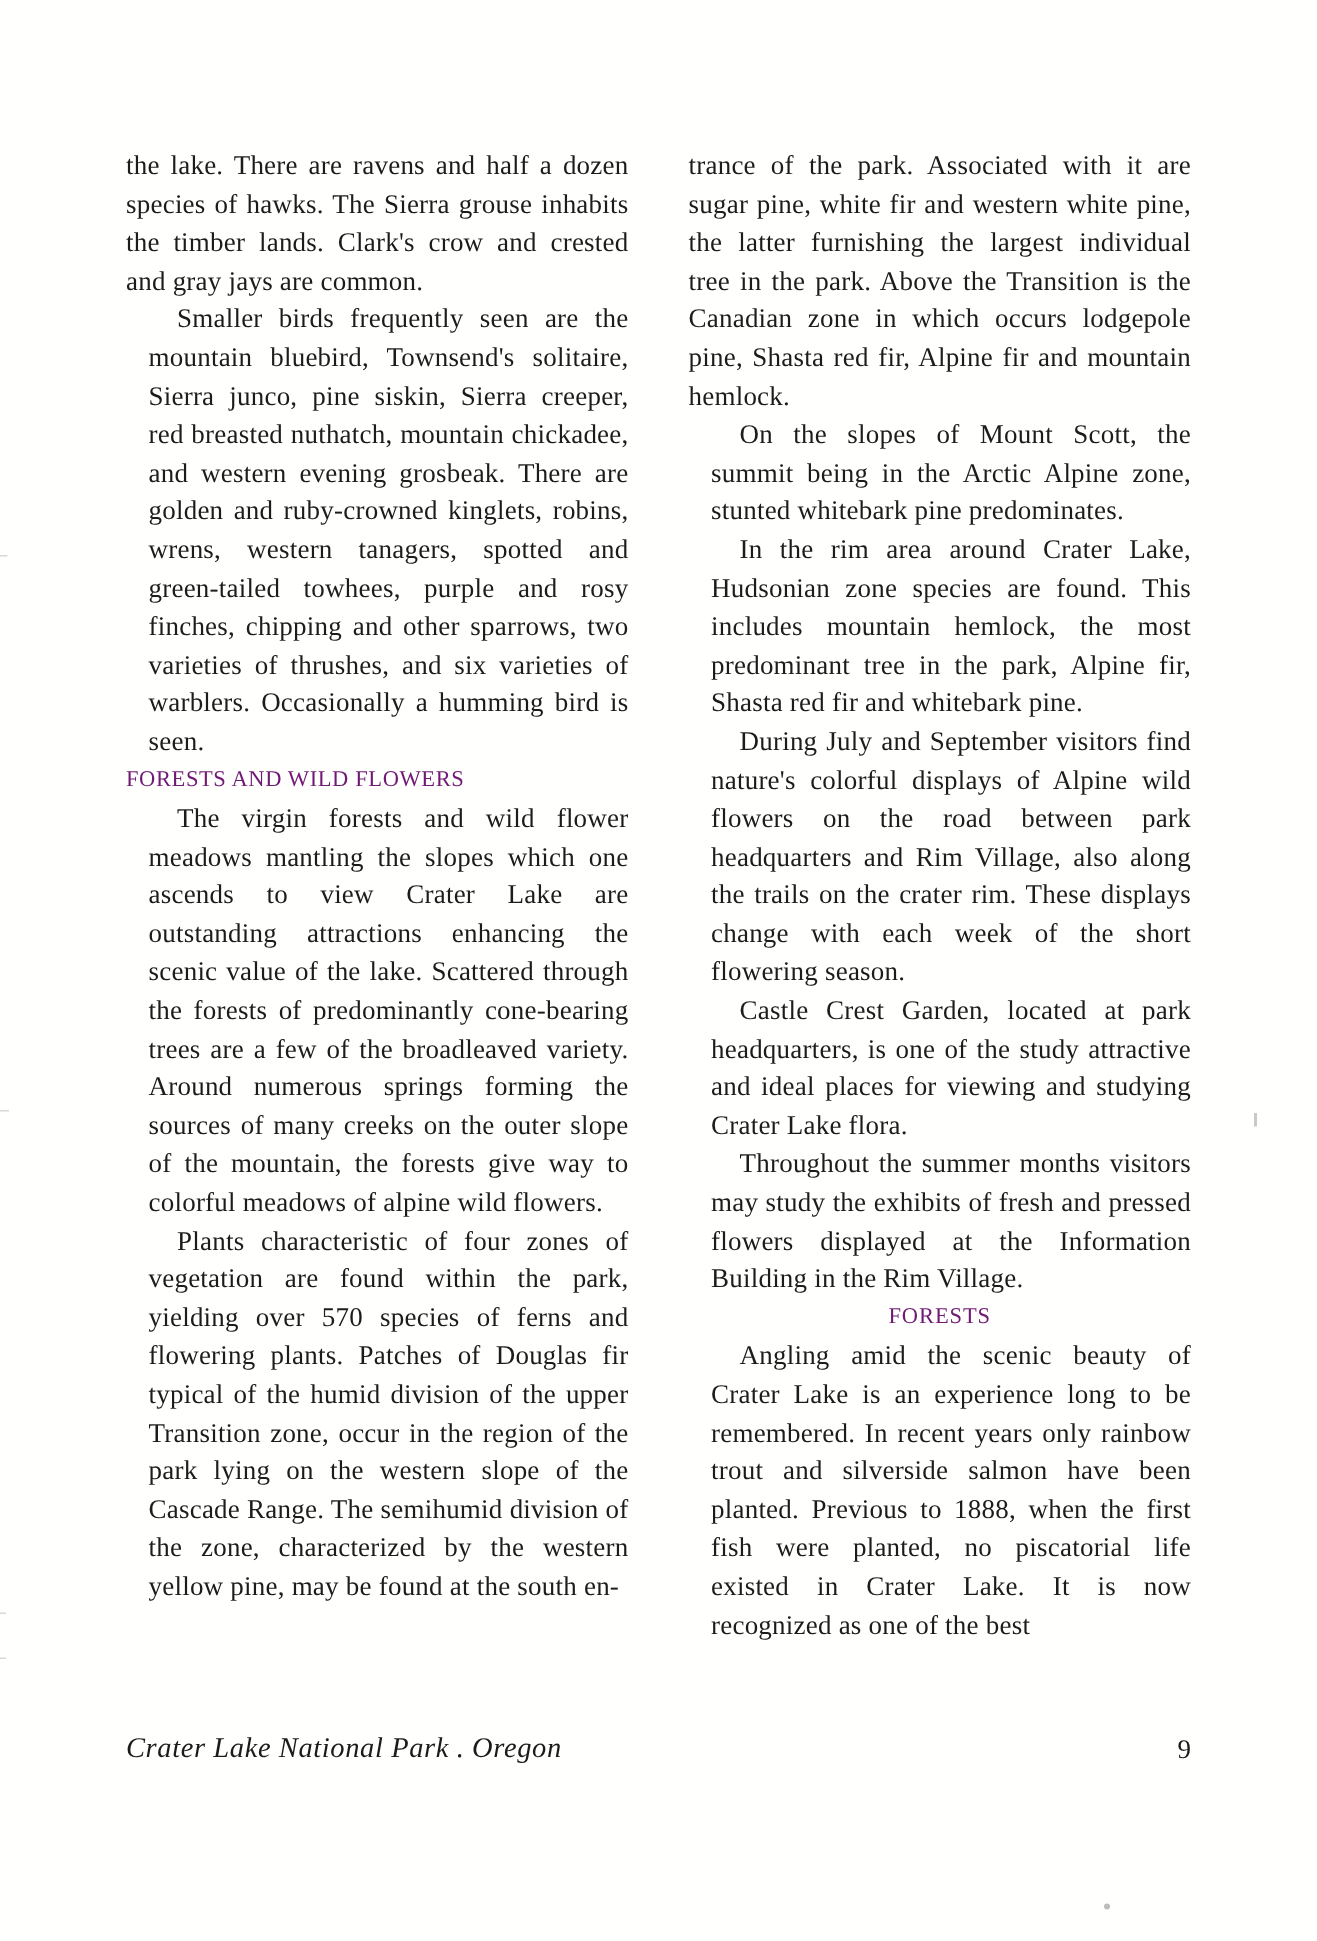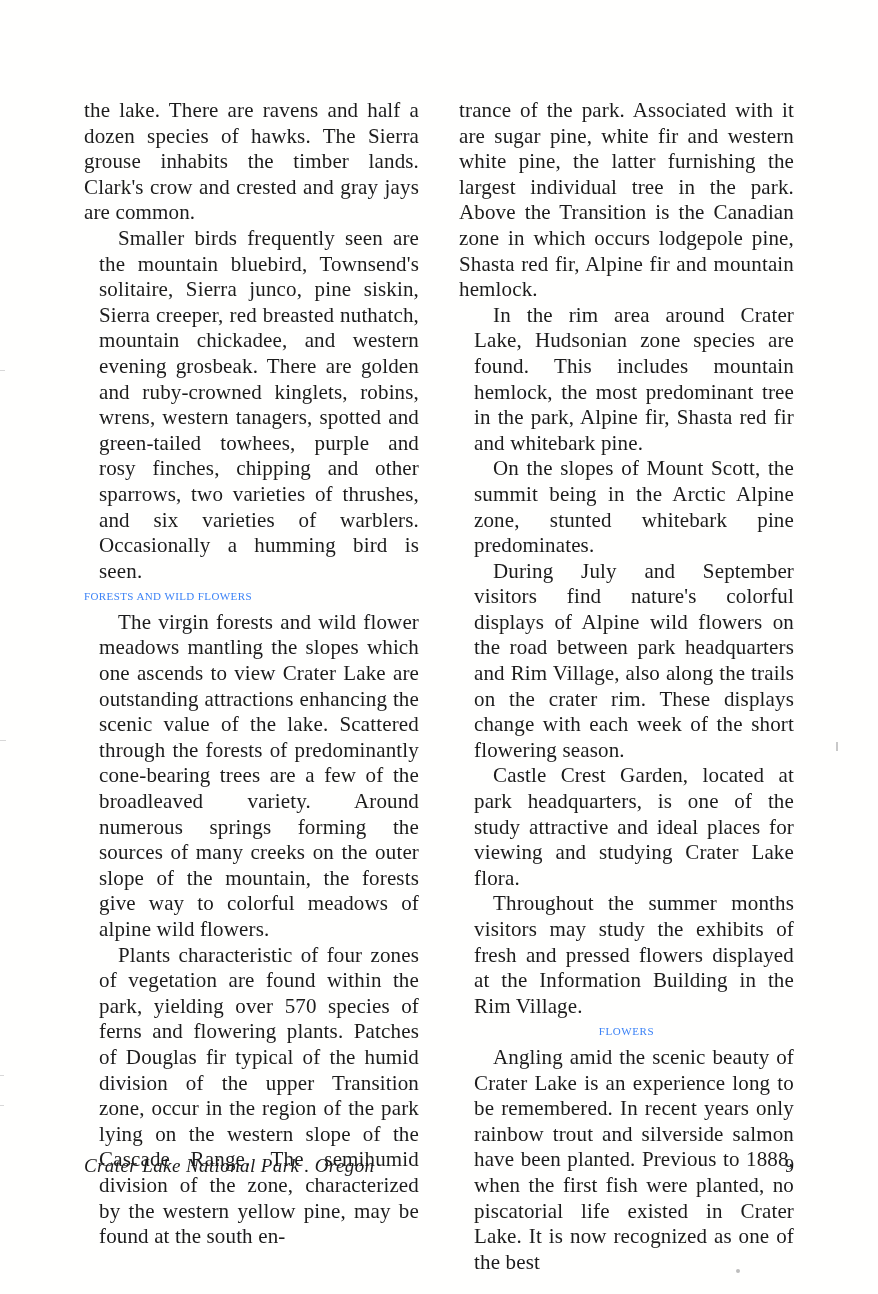--- a/index.html
+++ b/index.html
@@ -28,42 +28,42 @@
     top: 98px;
     width: 710px;
     display: flex;
     gap: 40px;
   }
   .col {
     width: 335px;
   }
   p {
     margin: 0;
-    font-size: 21px;
+    font-size: 18px;
     line-height: 25.6px;
     text-align: justify;
     text-justify: inter-word;
     letter-spacing: 0.15px;
     color: #1c1c1c;
   }
   p.indent {
     text-indent: 19px;
     margin-left: 15px;
   }
   p.noindent {
     text-indent: 0;
   }
   h2.heading {
     margin: 0;
-    font-size: 11px;
+    font-size: 15px;
     line-height: 25.6px;
     font-weight: normal;
     letter-spacing: 0.4px;
     text-align: left;
-    color: #3b82f6;
+    color: #701a75;
   }
   h2.heading.center {
     text-align: center;
     letter-spacing: 0.6px;
   }
   .footer {
     position: absolute;
     left: 84px;
     top: 1155px;
     width: 710px;
@@ -111,26 +111,26 @@
     <div class="col">
       <p class="noindent">the lake. There are ravens and half a dozen species of hawks. The Sierra grouse inhabits the timber lands. Clark's crow and crested and gray jays are common.</p>
       <p class="indent">Smaller birds frequently seen are the mountain bluebird, Townsend's solitaire, Sierra junco, pine siskin, Sierra creeper, red breasted nuthatch, mountain chickadee, and western evening grosbeak. There are golden and ruby-crowned kinglets, robins, wrens, western tanagers, spotted and green-tailed towhees, purple and rosy finches, chipping and other sparrows, two varieties of thrushes, and six varieties of warblers. Occasionally a humming bird is seen.</p>
       <h2 class="heading">FORESTS AND WILD FLOWERS</h2>
       <p class="indent">The virgin forests and wild flower meadows mantling the slopes which one ascends to view Crater Lake are outstanding attractions enhancing the scenic value of the lake. Scattered through the forests of predominantly cone-bearing trees are a few of the broadleaved variety. Around numerous springs forming the sources of many creeks on the outer slope of the mountain, the forests give way to colorful meadows of alpine wild flowers.</p>
       <p class="indent">Plants characteristic of four zones of vegetation are found within the park, yielding over 570 species of ferns and flowering plants. Patches of Douglas fir typical of the humid division of the upper Transition zone, occur in the region of the park lying on the western slope of the Cascade Range. The semihumid division of the zone, characterized by the western yellow pine, may be found at the south en-</p>
     </div>
 
     <div class="col">
       <p class="noindent">trance of the park. Associated with it are sugar pine, white fir and western white pine, the latter furnishing the largest individual tree in the park. Above the Transition is the Canadian zone in which occurs lodgepole pine, Shasta red fir, Alpine fir and mountain hemlock.</p>
+      <p class="indent">On the slopes of Mount Scott, the summit being in the Arctic Alpine zone, stunted whitebark pine predominates.</p>
       <p class="indent">In the rim area around Crater Lake, Hudsonian zone species are found. This includes mountain hemlock, the most predominant tree in the park, Alpine fir, Shasta red fir and whitebark pine.</p>
-      <p class="indent">On the slopes of Mount Scott, the summit being in the Arctic Alpine zone, stunted whitebark pine predominates.</p>
       <p class="indent">During July and September visitors find nature's colorful displays of Alpine wild flowers on the road between park headquarters and Rim Village, also along the trails on the crater rim. These displays change with each week of the short flowering season.</p>
       <p class="indent">Castle Crest Garden, located at park headquarters, is one of the study attractive and ideal places for viewing and studying Crater Lake flora.</p>
       <p class="indent">Throughout the summer months visitors may study the exhibits of fresh and pressed flowers displayed at the Information Building in the Rim Village.</p>
-      <h2 class="heading center">FLOWERS</h2>
+      <h2 class="heading center">FORESTS</h2>
       <p class="indent">Angling amid the scenic beauty of Crater Lake is an experience long to be remembered. In recent years only rainbow trout and silverside salmon have been planted. Previous to 1888, when the first fish were planted, no piscatorial life existed in Crater Lake. It is now recognized as one of the best</p>
     </div>
 
   </div>
 
   <div class="footer">
     <div class="footer-title">Crater Lake National Park . Oregon</div>
     <div class="footer-page">9</div>
   </div>
 

